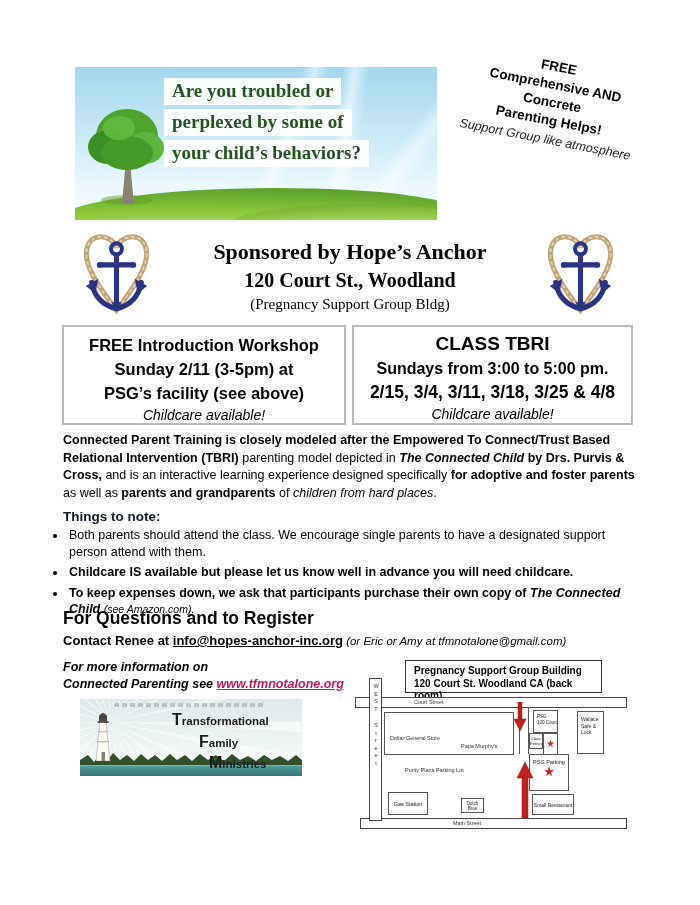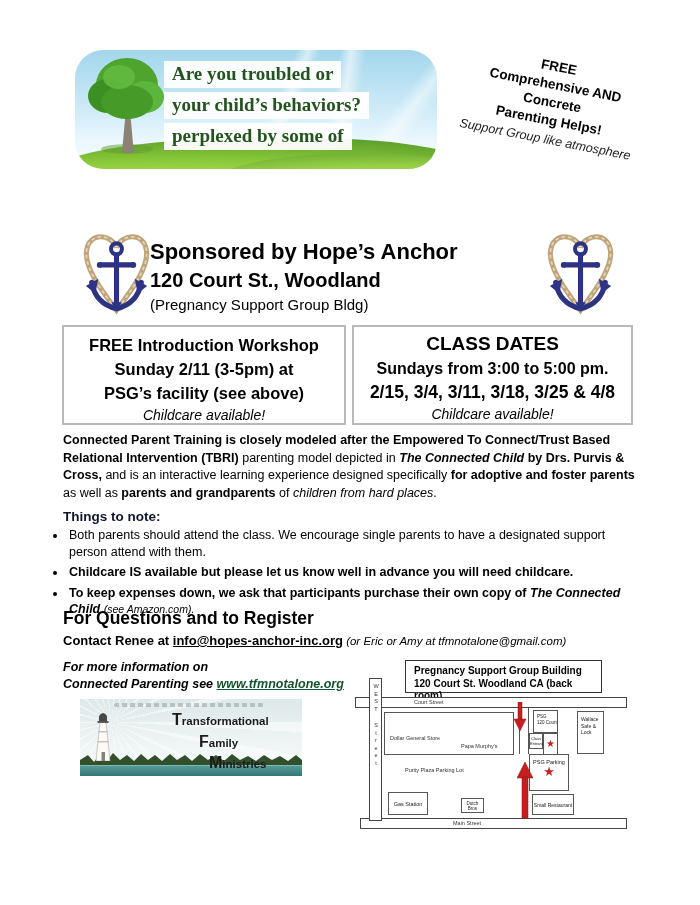--- a/index.html
+++ b/index.html
@@ -1,26 +1,26 @@
 <!DOCTYPE html>
 <html><head>
 <meta charset="utf-8">
 <style>
   * { margin:0; padding:0; box-sizing:border-box; }
   body { background:#888; font-family:"Liberation Sans", sans-serif; }
   .page { position:relative; width:700px; height:905px; background:#ffffff; margin:0 auto;
           overflow:hidden; color:#111; }
 
   
-  .banner { position:absolute; left:75px; top:50px; width:362px; height:119px; overflow:hidden;
+  .banner { position:absolute; left:75px; top:67px; width:362px; height:153px; overflow:hidden;
     background:
       linear-gradient(112deg, rgba(255,255,255,0) 54%, rgba(255,255,255,.55) 57%, rgba(255,255,255,0) 60%),
       linear-gradient(98deg,  rgba(255,255,255,0) 70%, rgba(255,255,255,.6) 73%, rgba(255,255,255,0) 77%),
       linear-gradient(128deg, rgba(255,255,255,0) 80%, rgba(255,255,255,.5) 84%, rgba(255,255,255,0) 88%),
-      linear-gradient(180deg, #a3d6ec 0%, #cdeaf7 48%, #ecf8fe 78%, #f4fbff 100%); border-radius: 28px; }
+      linear-gradient(180deg, #a3d6ec 0%, #cdeaf7 48%, #ecf8fe 78%, #f4fbff 100%); }
   .banner .grass { position:absolute; bottom:-6px; left:-20px; right:-20px; height:38px;
     background: radial-gradient(130% 130% at 32% 120%, #b8e35b 0%, #87c737 48%, #57992b 100%);
     border-radius: 55% 45% 0 0 / 90% 60% 0 0; }
   .banner .grass2 { position:absolute; bottom:-10px; left:40%; right:-30px; height:26px;
     background: radial-gradient(120% 140% at 70% 130%, #cdea7a 0%, #97cf46 60%, #6aaa31 100%);
     border-radius: 60% 40% 0 0 / 100% 70% 0 0; opacity:.9; }
   .tree { position:absolute; left:6px; bottom:4px; }
   .q-lines { position:absolute; left:89px; top:11px; display:flex; flex-direction:column;
              align-items:flex-start; gap:4px; }
   .q-line { background:rgba(255,255,255,.94); padding:0 8px 1px 8px;
@@ -32,21 +32,21 @@
                text-align:center; font-weight:bold; font-size:13.5px; line-height:18px; color:#000; }
   .free-note .tagline { font-weight:normal; font-style:italic; font-size:12.5px; color:#1d1d1d;
                         margin-top:1px; }
 
   
   .title { position:absolute; left:0; top:195px; width:100%; text-align:center;
            font-size:27px; font-weight:800; letter-spacing:1px; color:#000; }
   .anchor { position:absolute; top:229px; width:73px; height:93px; }
   .anchor.left  { left:80px; }
   .anchor.right { left:544px; }
-  .sponsor { position:absolute; left:150px; top:239px; width:400px; color:#000; }
+  .sponsor { position:absolute; left:150px; top:239px; width:400px; text-align:center; color:#000;font-family:Liberation Serif, serif; }
   .sp1 { font-size:22px; font-weight:bold; }
   .sp2 { font-size:20px; font-weight:bold; margin-top:4px; }
   .sp3 { font-size:15px; margin-top:4px; font-weight:500; }
 
   
   .box { position:absolute; top:325px; height:100px; border:2px solid #b9b9b9; background:#fff;
          text-align:center; color:#000; }
   .box.workshop { left:62px; width:284px; padding-top:6px; }
   .box.classes  { left:352px; width:281px; padding-top:4px; }
   .wline { font-size:16.5px; font-weight:bold; line-height:24px; }
@@ -64,21 +64,21 @@
   .notes-ul li { margin-bottom:4px; padding-left:2px; }
 
   
   .reg-h { position:absolute; left:63px; top:608px; font-size:17.5px; font-weight:bold; color:#000; }
   .reg-line { position:absolute; left:63px; top:633px; font-size:13px; color:#000; }
   .reg-line .bold { font-weight:bold; }
   .email-link { font-weight:bold; color:#000; text-decoration:underline; }
   .reg-line .suffix { font-style:italic; font-size:11.5px; }
   .more { position:absolute; left:63px; top:659px; font-size:12.5px; font-weight:bold;
           font-style:italic; line-height:16.5px; color:#000; }
-  .site-link { color:#14532d; }
+  .site-link { color:#be185d; }
 
   
   .tfm { position:absolute; left:80px; top:699px; width:222px; height:77px; overflow:hidden;
          background:linear-gradient(180deg,#dde8e9 0%, #eef4f4 55%, #f7fafa 100%); }
   .tfm .rays { position:absolute; inset:0;
     background:repeating-conic-gradient(from 95deg at 14% 30%,
       rgba(255,255,255,0) 0deg 5deg, rgba(255,255,255,.9) 5deg 8deg, rgba(255,255,255,0) 8deg 14deg);
     opacity:.55; }
   .tfm .tagline-strip { position:absolute; left:34px; top:4px; width:150px; height:4px; opacity:.45;
     background:repeating-linear-gradient(90deg,#7e938c 0 5px, transparent 5px 8px); border-radius:2px; }
@@ -146,22 +146,22 @@
       <path d="M41,100 C43,78 44,66 45,56 L49,56 C50,68 51,80 53,100 Z" fill="#8c8274"></path>
       <path d="M45,62 C38,56 32,52 26,50 M47,60 C54,54 60,50 66,47" stroke="#8c8274" stroke-width="3" fill="none"></path>
       <ellipse cx="46" cy="32" rx="31" ry="27" fill="#4fa42e"></ellipse>
       <ellipse cx="27" cy="43" rx="20" ry="17" fill="#3c8f22"></ellipse>
       <ellipse cx="64" cy="44" rx="19" ry="16" fill="#5cb53d"></ellipse>
       <ellipse cx="46" cy="49" rx="26" ry="17" fill="#459a28"></ellipse>
       <ellipse cx="38" cy="24" rx="16" ry="12" fill="#63bd41" opacity="0.85"></ellipse>
     </svg>
     <div class="q-lines">
       <span class="q-line">Are you troubled or</span>
+      <span class="q-line">perplexed by some of</span>
       <span class="q-line">your child’s behaviors?</span>
-      <span class="q-line">perplexed by some of</span>
     </div>
   </div>
 
   <div class="free-note">
     <div>FREE</div>
     <div>Comprehensive AND</div>
     <div>Concrete</div>
     <div>Parenting Helps!</div>
     <div class="tagline">Support Group like atmosphere</div>
   </div>
@@ -200,21 +200,21 @@
     <div class="sp3">(Pregnancy Support Group Bldg)</div>
   </div>
 
   <div class="box workshop">
     <div class="wline">FREE Introduction Workshop</div>
     <div class="wline">Sunday 2/11 (3-5pm) at</div>
     <div class="wline">PSG’s facility (see above)</div>
     <div class="note-italic">Childcare available!</div>
   </div>
   <div class="box classes">
-    <div class="cheading">CLASS DATES</div>
+    <div class="cheading">CLASS TBRI</div>
     <div class="cline1">Sundays from 3:00 to 5:00 pm.</div>
     <div class="cline2">2/15, 3/4, 3/11, 3/18, 3/25 &amp; 4/8</div>
     <div class="note-italic">Childcare available!</div>
   </div>
 
   <p class="intro"><span style="font-weight: bold;">Connected Parent Training is closely modeled after the Empowered To Connect/Trust Based Relational Intervention (TBRI) </span><span>parenting model depicted in </span><span style="font-weight: bold; font-style: italic;">The Connected Child</span><span style="font-weight: bold;"> by Drs. Purvis &amp; Cross, </span><span>and is an interactive learning experience designed specifically </span><span style="font-weight: bold;">for adoptive and foster parents</span><span> as well as </span><span style="font-weight: bold;">parents and grandparents</span><span> of </span><span style="font-style: italic;">children from hard places</span><span>.</span></p>
 
   <div class="notes-h">Things to note:</div>
   <ul class="notes-ul">
     <li><span>Both parents should attend the class. We encourage single parents to have a designated support person attend with them.</span></li>

